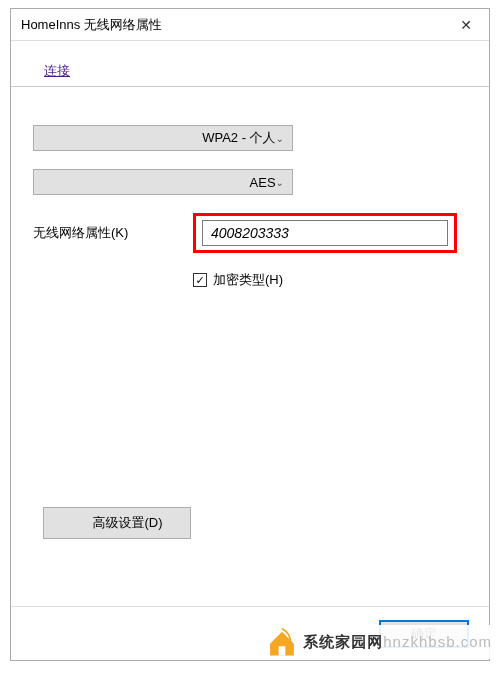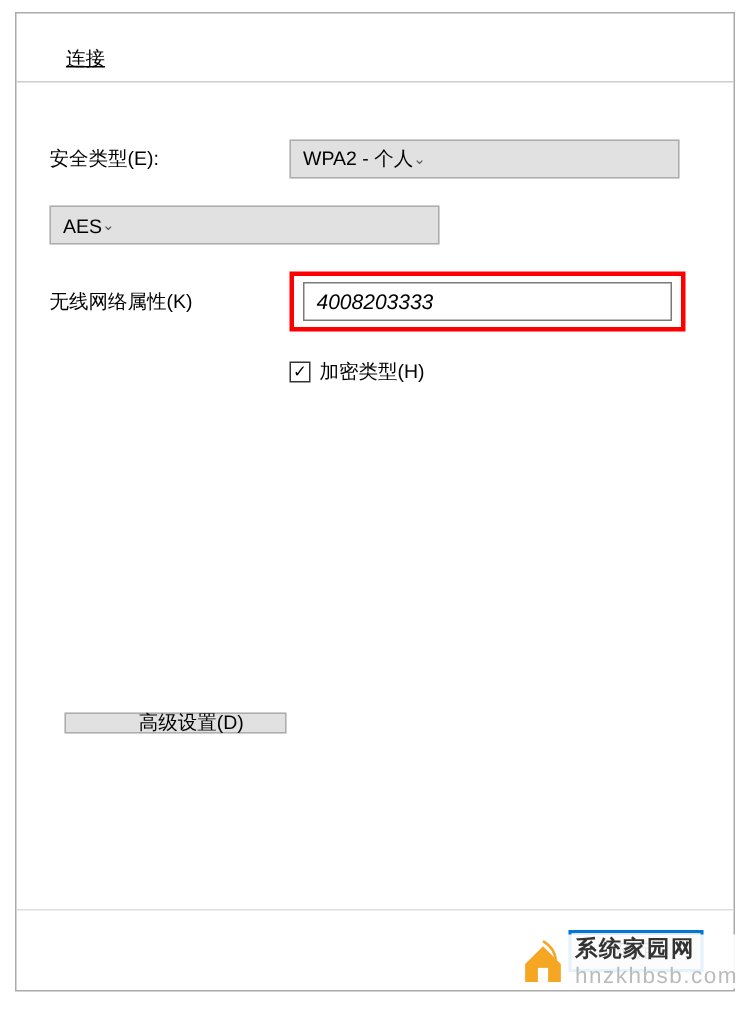--- a/index.html
+++ b/index.html
@@ -51,21 +51,21 @@
       border-bottom: 1px solid #ccc;
     }
     .tab {
       padding: 6px 18px;
       border: 1px solid transparent;
       border-bottom: none;
       font-size: 13px;
       background: #fff;
       margin-right: 0;
       position: relative;
-      color: #000000;
+      color: #4c1d95;
       text-decoration: underline;
     }
     .tab.active {
       border: 1px solid #ccc;
       border-bottom: 1px solid #fff;
       margin-bottom: -1px;
       z-index: 2;
     }
     .content {
       flex: 1;
@@ -82,21 +82,21 @@
       font-size: 13px;
     }
     .combo {
       flex: 1;
       max-width: 260px;
       height: 26px;
       border: 1px solid #adadad;
       background: #e1e1e1;
       display: flex;
       align-items: center;
-      justify-content: flex-start;
+      justify-content: flex-end;
       padding: 0 8px;
       font-size: 13px;
     }
     .combo .arrow {
       color: #555;
       font-size: 10px;
     }
     .highlight-box {
       border: 3px solid #ff0000;
       padding: 4px 6px;
@@ -128,21 +128,21 @@
       align-items: center;
       justify-content: center;
       font-size: 11px;
       line-height: 1;
     }
     .adv-btn {
       position: absolute;
       left: 32px;
       top: 420px;
       width: 148px;
-      height: 14px;
+      height: 32px;
       border: 1px solid #adadad;
       background: #e1e1e1;
       font-size: 13px;
       display: flex;
       align-items: center;
       justify-content: center;
       padding-left: 21px;
     }
     .footer {
       border-top: 1px solid #ddd;
@@ -170,39 +170,44 @@
       align-items: center;
       background: rgba(255,255,255,0.9);
     }
     .wm-icon {
       width: 34px;
       height: 34px;
       position: relative;
     }
     .wm-text {
       display: flex;
-      flex-direction: column;
+      flex-direction: row;
       margin-left: 4px;
       font-family: "Microsoft YaHei", sans-serif;
     }
     .wm-main { font-size: 15px; font-weight: bold; color: #333; letter-spacing: 1px; }
     .wm-sub { font-size: 15px; color: #bbb; letter-spacing: 1px; text-align: right; }
   </style>
 </head>
 <body>
 
 <div class="dialog">
+  <div class="titlebar">
+    <span class="title-text">HomeInns 无线网络属性</span>
+    <div class="close-btn">
+      <span>✕</span>
+    </div>
+  </div>
 
   <div class="tab-strip">
     <div class="tab">连接</div>
   </div>
 
   <div class="content">
     <div class="form-row">
-      <div class="form-label">安全类型(E):</div>
       <div class="combo">
         <span>WPA2 - 个人</span>
         <span class="arrow">⌄</span>
       </div>
     </div>
 
     <div class="form-row">
       <div class="combo">
         <span>AES</span>
         <span class="arrow">⌄</span>

